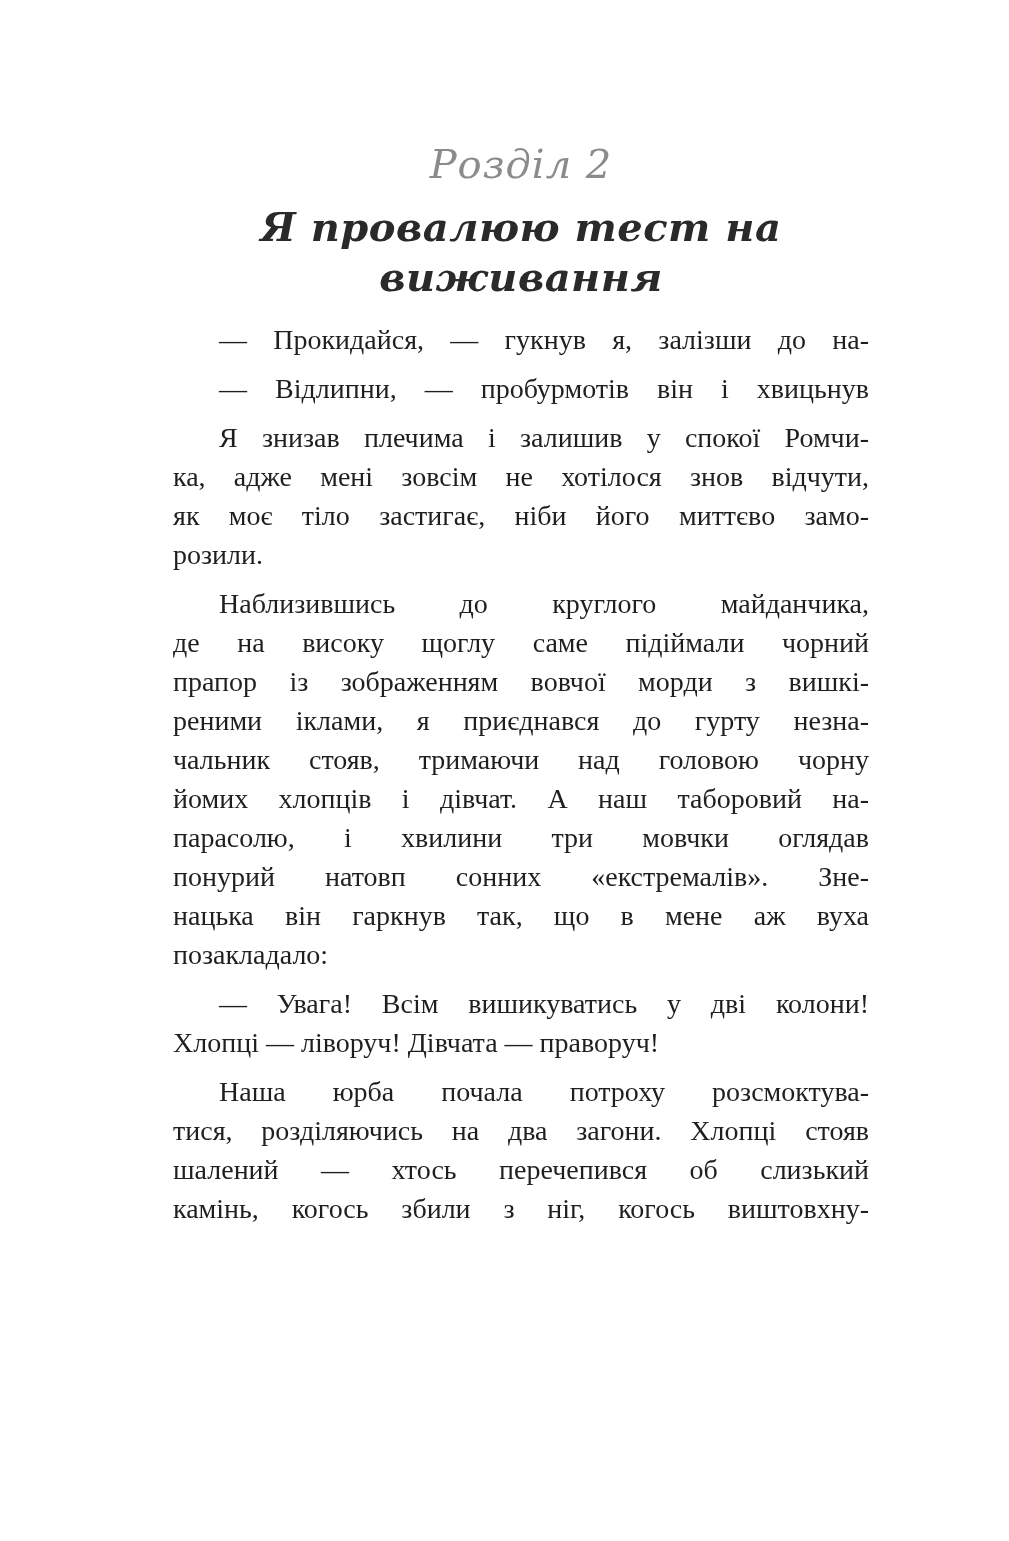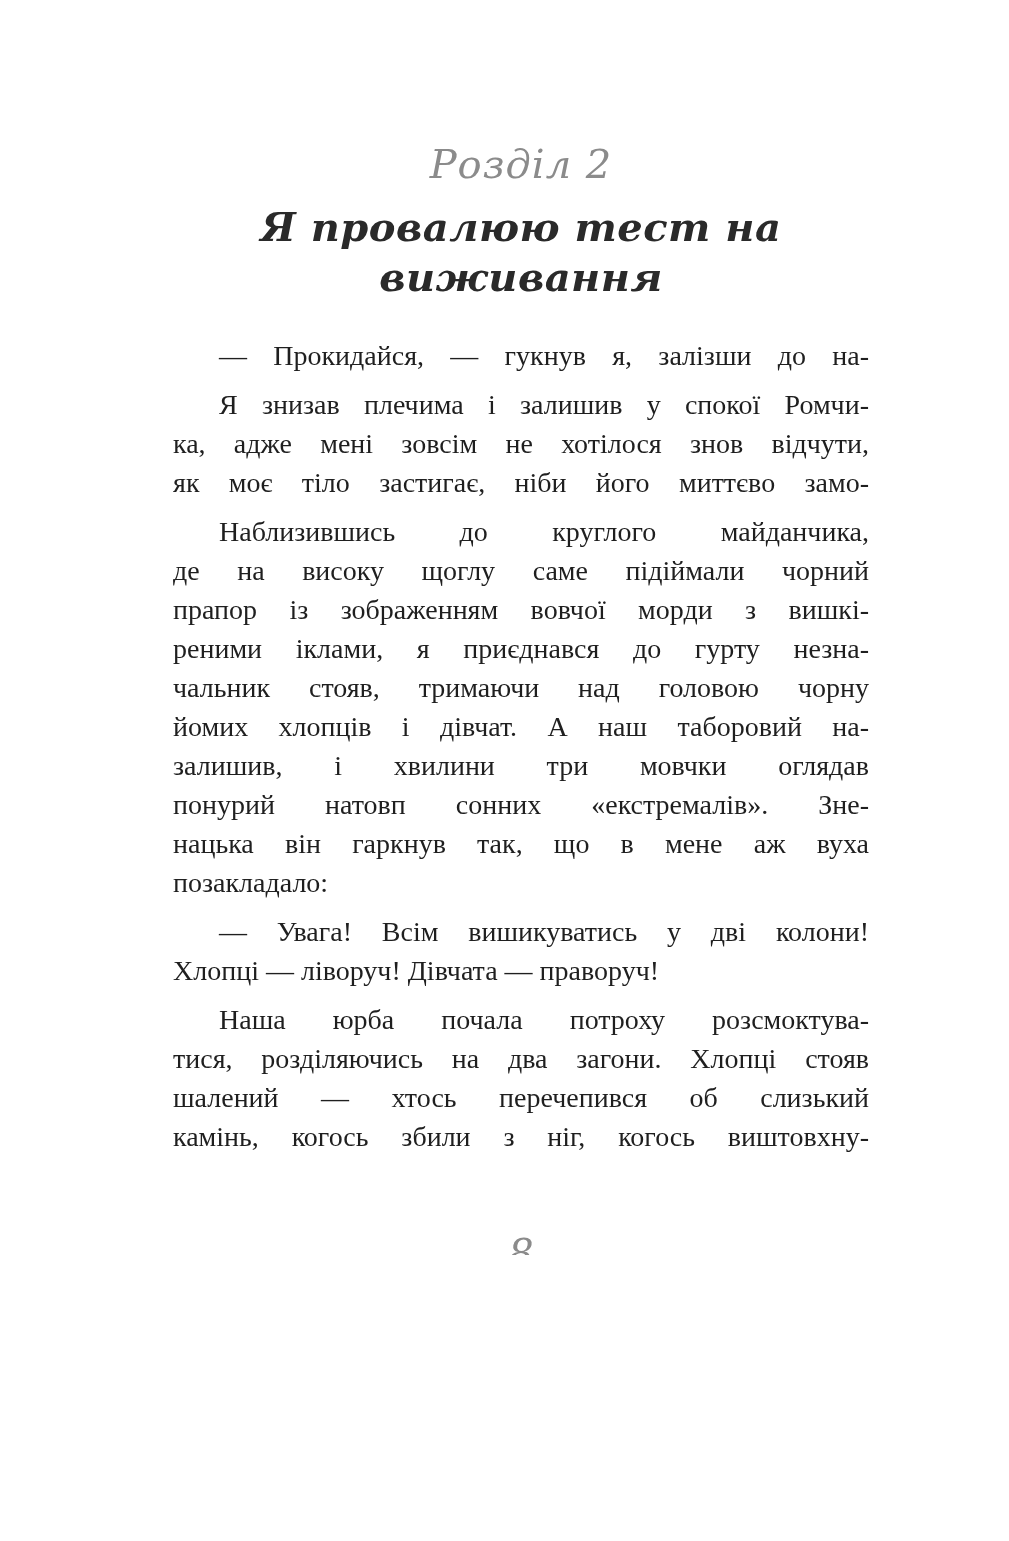--- a/index.html
+++ b/index.html
@@ -34,21 +34,21 @@
   }
   .chapter-title {
     text-align: center;
     font-family: "DejaVu Serif", serif;
     font-style: italic;
     font-weight: 600;
     font-size: 40px;
     line-height: 1.25;
     color: #2a2a2a;
     margin-top: 14px;
-    margin-bottom: 34px;
+    margin-bottom: 18px;
     letter-spacing: 0.5px;
   }
   .body-text {
     font-size: 28px;
     line-height: 39px;
     color: #1f1f1f;
   }
   .paragraph {
     margin: 10px;
   }
@@ -77,34 +77,36 @@
 
 <div class="page">
   <div class="content">
     <div class="chapter-label">Розділ 2</div>
     <div class="chapter-title">Я провалюю тест на виживання</div>
     <div class="body-text" id="body-text">
         <div class="paragraph">
           <div class="line first just">— Прокидайся, — гукнув я, залізши до на-</div>
         </div>
         <div class="paragraph">
+          <div class="line first just">— Відлипни, — пробурмотів він і хвицьнув</div>
         </div>
         <div class="paragraph">
           <div class="line first just">Я знизав плечима і залишив у спокої Ромчи-</div>
           <div class="line just">ка, адже мені зовсім не хотілося знов відчути,</div>
           <div class="line just">як моє тіло застигає, ніби його миттєво замо-</div>
+          <div class="line">розили.</div>
         </div>
         <div class="paragraph">
           <div class="line first just">Наблизившись до круглого майданчика,</div>
           <div class="line just">де на високу щоглу саме підіймали чорний</div>
           <div class="line just">прапор із зображенням вовчої морди з вишкі-</div>
           <div class="line just">реними іклами, я приєднався до гурту незна-</div>
           <div class="line just">чальник стояв, тримаючи над головою чорну</div>
           <div class="line just">йомих хлопців і дівчат. А наш таборовий на-</div>
-          <div class="line just">залишив, і хвилини три мовчки оглядав</div>
+          <div class="line just">парасолю, і хвилини три мовчки оглядав</div>
           <div class="line just">понурий натовп сонних «екстремалів». Зне-</div>
           <div class="line just">нацька він гаркнув так, що в мене аж вуха</div>
           <div class="line">позакладало:</div>
         </div>
         <div class="paragraph">
           <div class="line first just">— Увага! Всім вишикуватись у дві колони!</div>
           <div class="line">Хлопці — ліворуч! Дівчата — праворуч!</div>
         </div>
         <div class="paragraph">
           <div class="line first just">Наша юрба почала потроху розсмоктува-</div>

